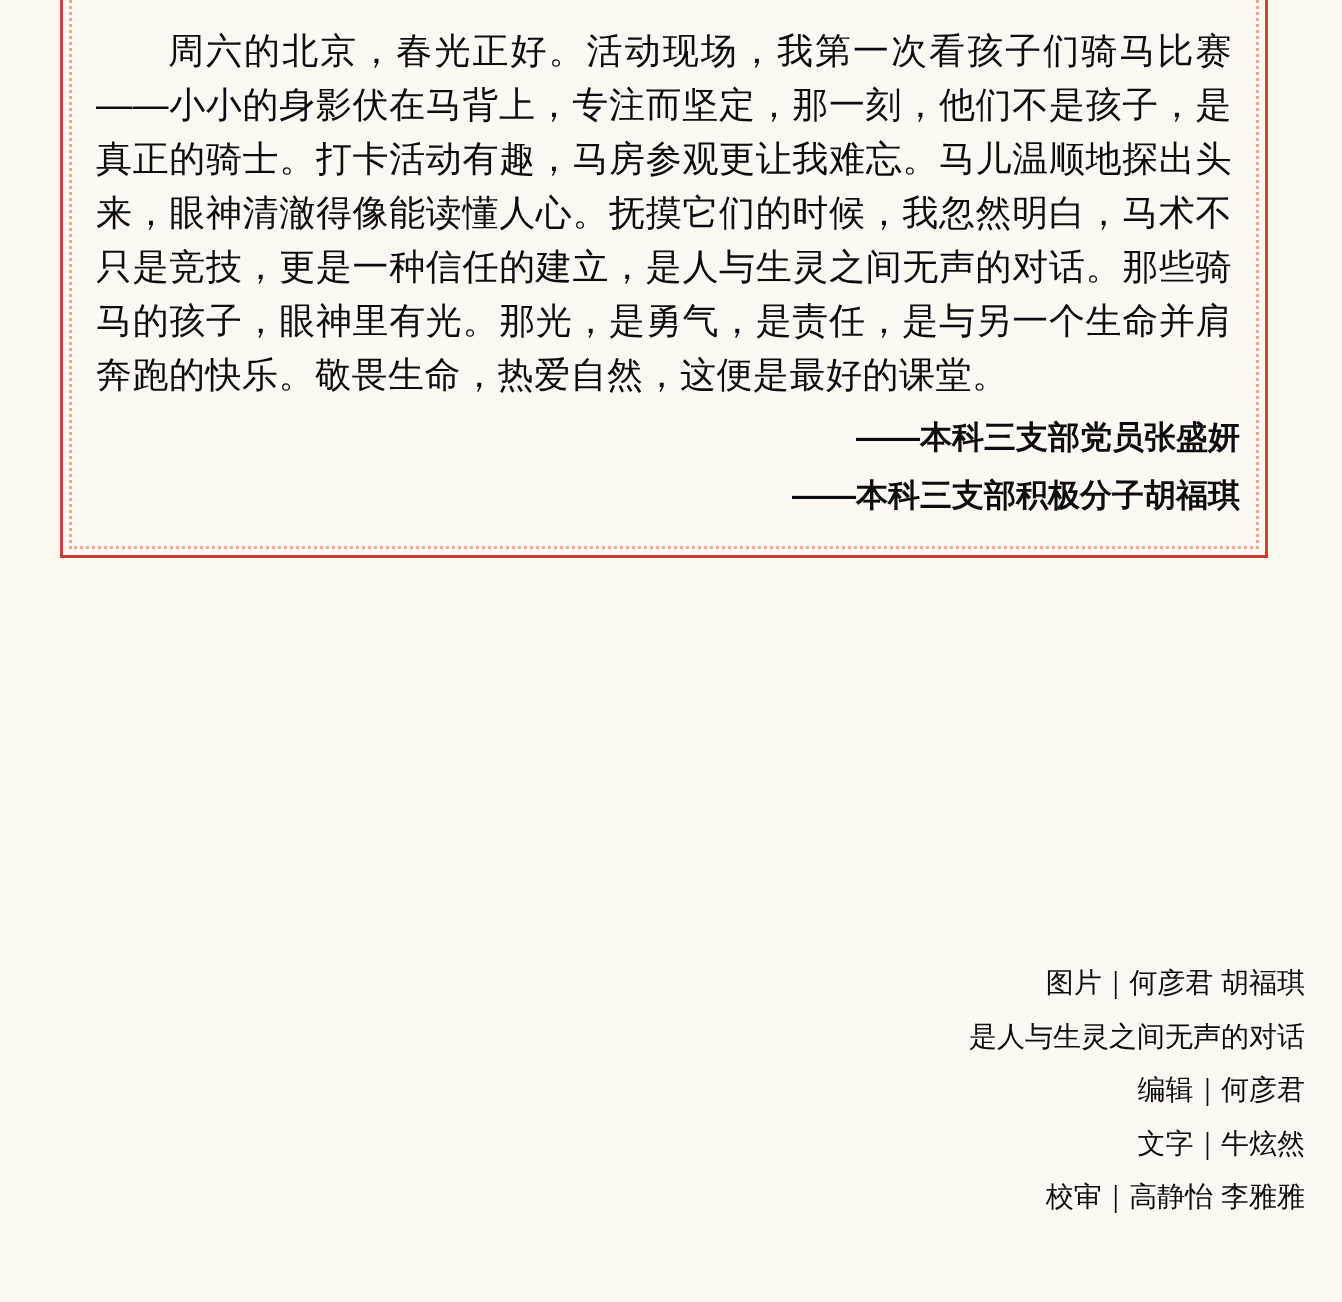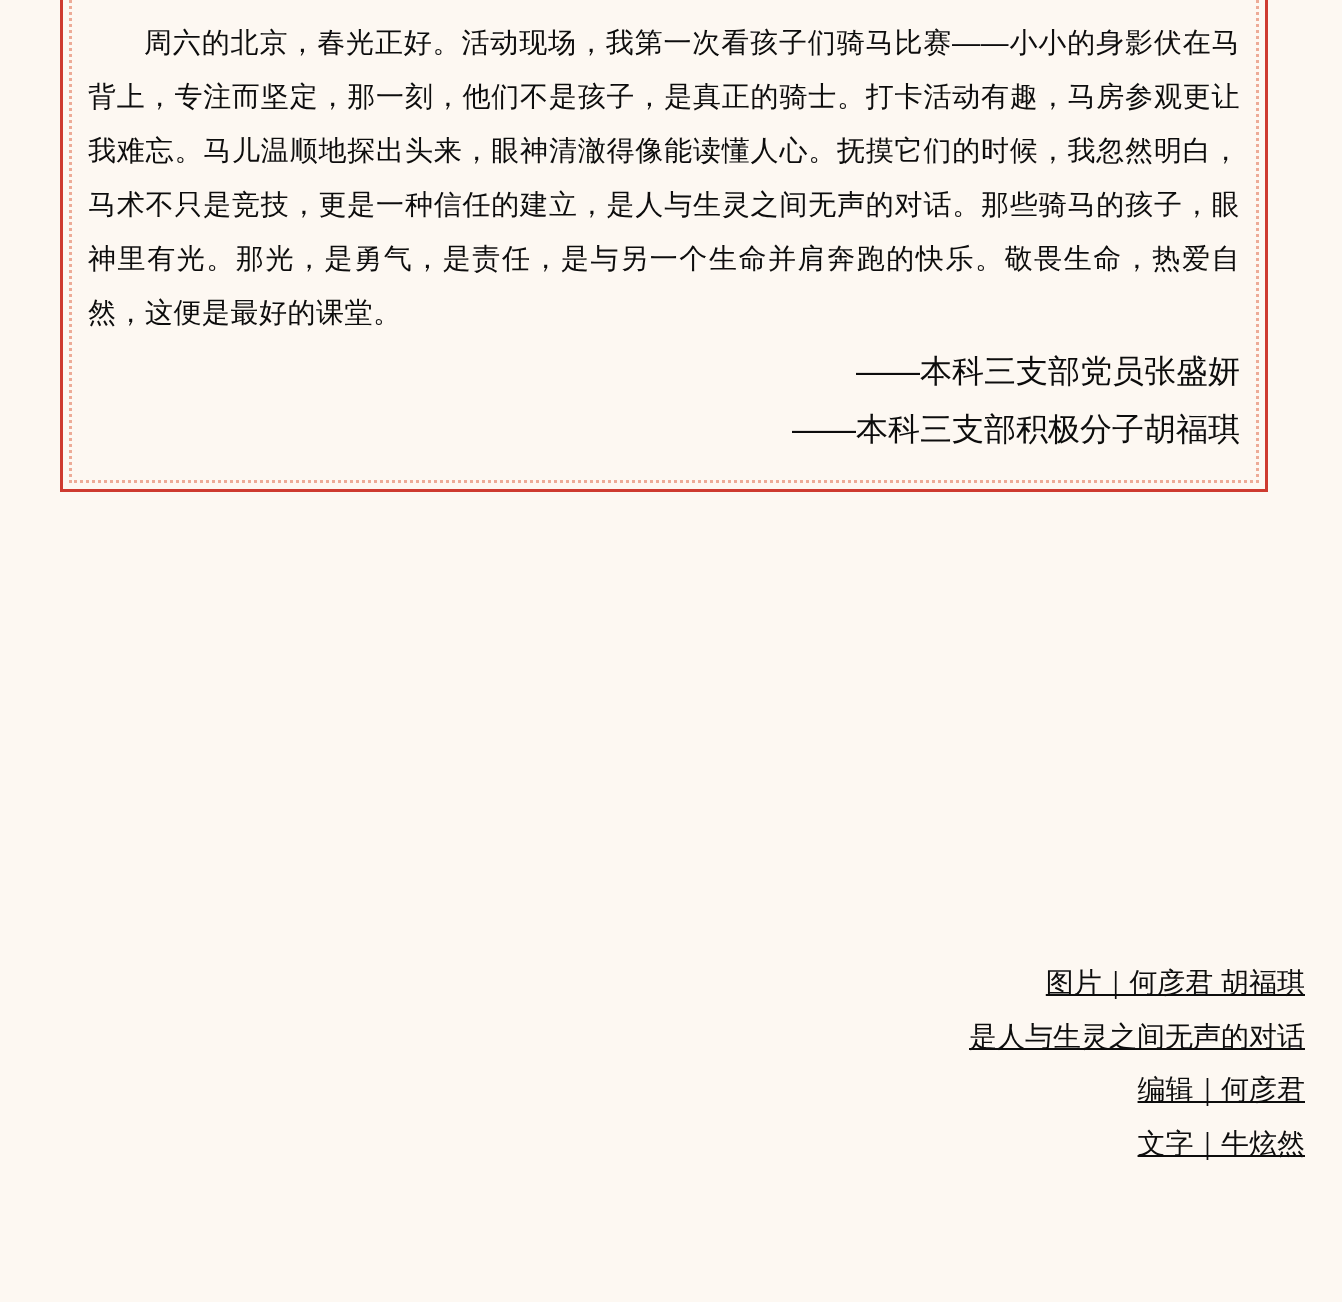--- a/index.html
+++ b/index.html
@@ -21,40 +21,39 @@
     position:absolute;
     left:60px;right:74px;top:-44px;
     border:3px solid var(--border-solid);
     padding:6px;
   }
   .quote-inner{
     border:3px dotted var(--border-dot);
     padding:48px 16px 24px 16px;
   }
   .para{
-    margin:0;
-    font-size:28px;
+    margin:8px;
+    font-size:36px;
     line-height:54px;
     text-align:justify;
     text-indent:2em;
     letter-spacing:0.5px;
   }
   .para.second{margin-top:36px;}
   .attribution{
     margin:4px 0 0 0;
     font-size:32px;
     line-height:54px;
-    font-weight:normal;
+    font-weight:bold;
     text-align:right;
   }
   .credits{
     position:absolute;
     top:956px;right:37px;
     text-align:right;
-    text-decoration:underline;
   }
   .credit-line{
     font-size:28px;
     line-height:53.5px;
     white-space:pre;
   }
 </style>
 </head>
 <body>
 
@@ -64,13 +63,14 @@
     <p class="attribution">——本科三支部党员张盛妍</p>
     <p class="attribution">——本科三支部积极分子胡福琪</p>
   </div>
 </div>
 
 <div class="credits">
   <div class="credit-line">图片｜何彦君 胡福琪</div>
   <div class="credit-line">是人与生灵之间无声的对话</div>
   <div class="credit-line">编辑｜何彦君</div>
   <div class="credit-line">文字｜牛炫然</div>
+  <div class="credit-line">校审｜高静怡 李雅雅</div>
 </div>
 
 </body></html>

